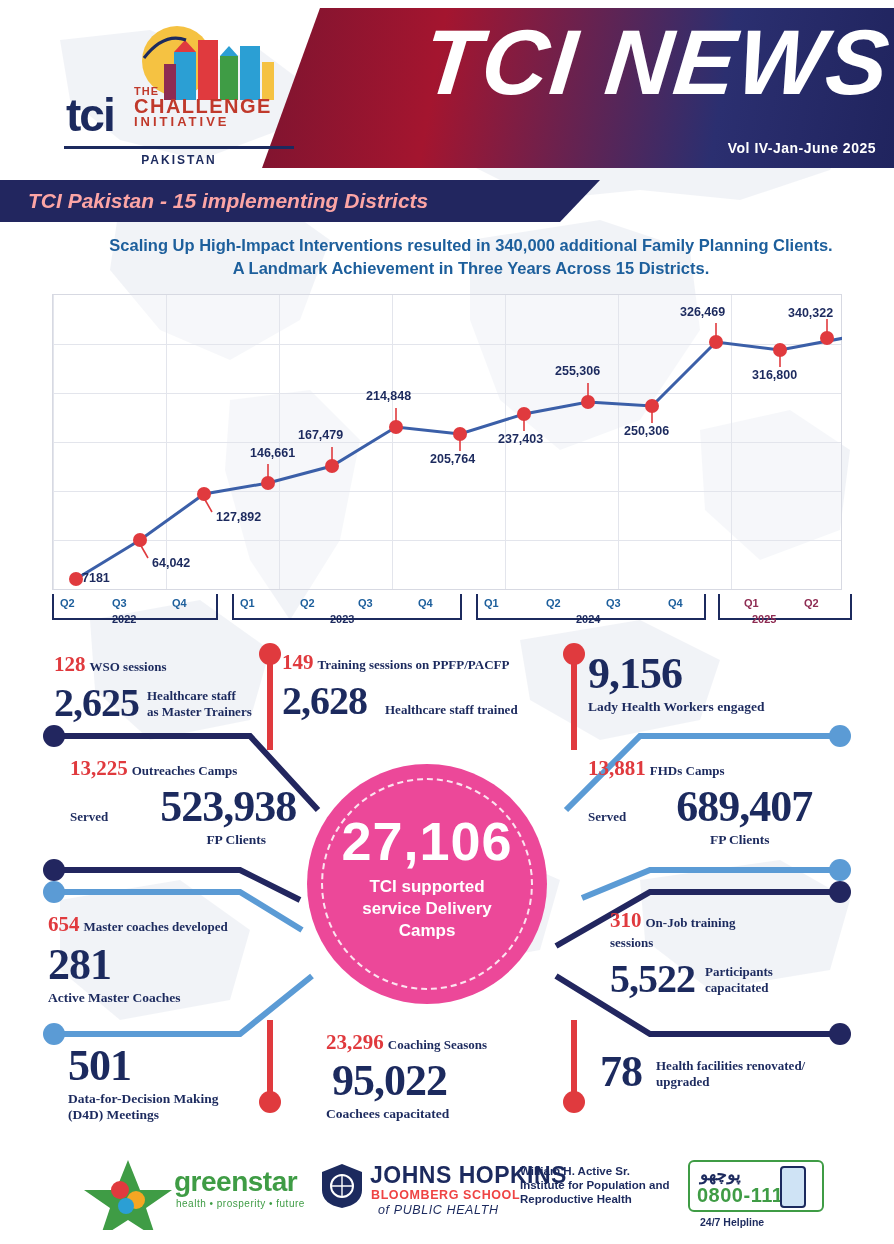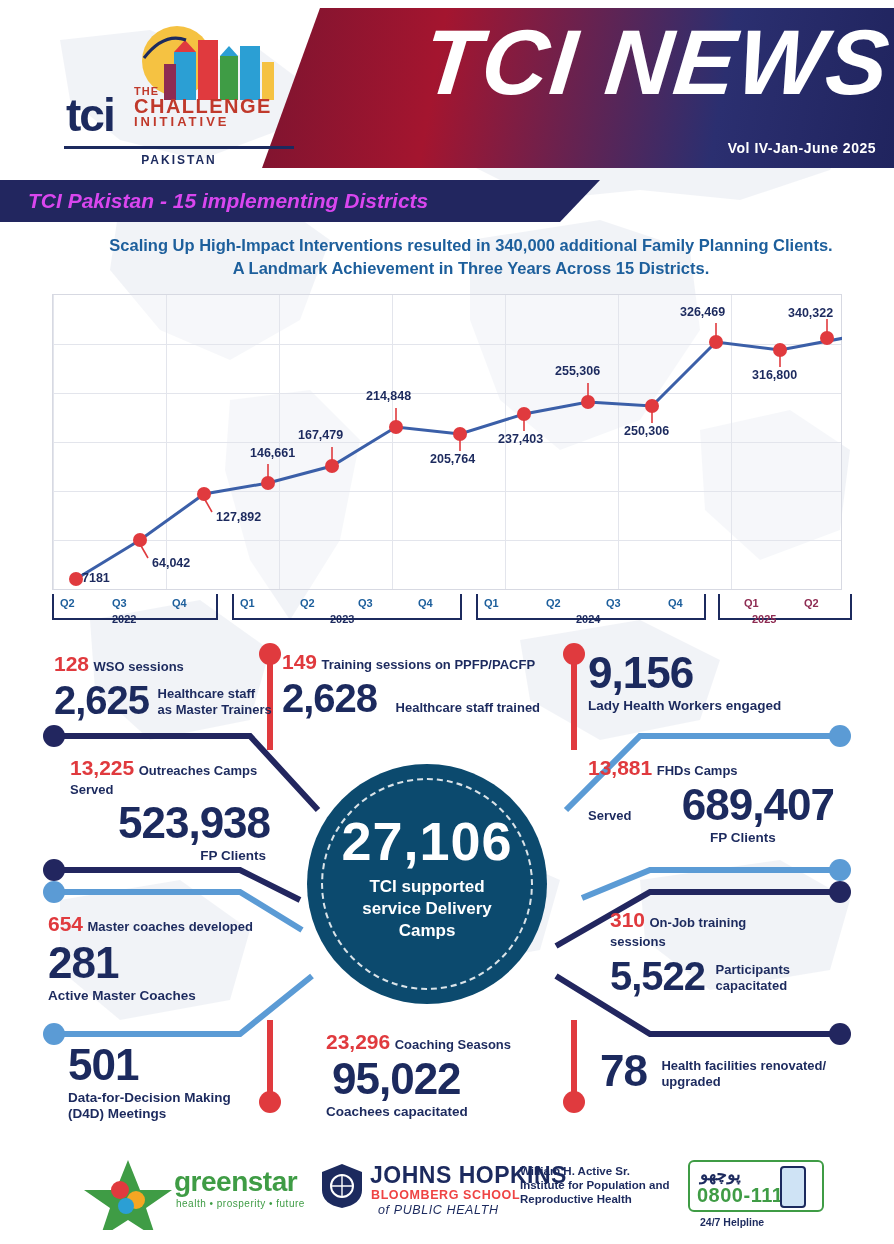--- a/index.html
+++ b/index.html
@@ -61,21 +61,21 @@
   .logo-country { position:absolute; left:40px; top:143px; width:230px; text-align:center; font-size:12px; font-weight:bold; letter-spacing:2px; color:#1c2a5e; }
 
   
   .subbanner {
     position:absolute; left:0; top:180px; width:600px; height:42px; z-index:3;
     background:#22265f;
     clip-path: polygon(0 0, 600px 0, 560px 42px, 0 42px);
   }
   .subbanner span {
     display:block; padding:9px 0 0 28px;
-    color:#d946ef; font-size:21px; font-weight:bold; font-style:italic;
+    color:#fca5a5; font-size:21px; font-weight:bold; font-style:italic;
   }
 
   
   .chart-head {
     position:absolute; left:0; top:234px; width:894px; z-index:3; text-align:center;
     color:#1d5f9c; font-weight:bold; font-size:16.5px; line-height:23px;padding-left:48px;
   }
 
   
   .chart-box {
@@ -93,34 +93,34 @@
   .axis { position:absolute; left:52px; top:594px; width:790px; height:40px; z-index:3; }
   .bracket { position:absolute; top:0; height:26px; border:2px solid #1c2a5e; border-top:none; }
   .qtick { position:absolute; top:3px; font-size:11px; font-weight:bold; color:#1d5f9c; }
   .yearlab { position:absolute; top:19px; font-size:11px; font-weight:bold; color:#1c2a5e; }
   .yearlab.red { color:#8e2b52; }
   .qtick.red { color:#8e2b52; }
 
   
   .center-circle {
     position:absolute; left:307px; top:764px; width:240px; height:240px; z-index:5;
-    border-radius:50%; background:#0c4a6e; color:#ffffff; text-align:center;
+    border-radius:50%; background:#ec4899; color:#ffffff; text-align:center;
   }
   .center-circle .inner-dash {
     position:absolute; left:14px; top:14px; width:212px; height:212px;
     border:2px dashed rgba(255,255,255,0.85); border-radius:50%;
   }
   .center-num { position:absolute; left:0; top:46px; width:240px; font-size:54px; font-weight:bold; letter-spacing:1px; }
   .center-cap { position:absolute; left:0; top:112px; width:240px; font-size:17px; font-weight:bold; line-height:22px; }
 
   
   .connectors { position:absolute; left:0; top:630px; width:894px; height:520px; z-index:4; }
 
   
-  .stat { position:absolute; z-index:6; }
+  .stat { position:absolute; z-index:6;font-family:Liberation Serif, serif; }
   .small-red { color:#e03a3e; font-size:21px; font-weight:bold; display:inline-block; vertical-align:baseline; }
   .small-lab { color:#1c2a5e; font-size:13px; font-weight:bold; display:inline-block; line-height:16px; }
   .big-num { color:#1c2a5e; font-size:40px; font-weight:bold; display:inline-block; letter-spacing:-1px; }
   .big-num.xl { font-size:44px; }
   .blue-lab { color:#1c2a5e; font-size:13.5px; font-weight:bold; line-height:16px; }
   .row { white-space:nowrap; }
 
   
   .footer { position:absolute; left:0; top:1150px; width:894px; height:94px; z-index:6;padding-left:20px; }
   .gs-text { position:absolute; left:174px; top:16px; font-size:28px; font-weight:bold; color:#3f9c45; letter-spacing:-0.5px; }

